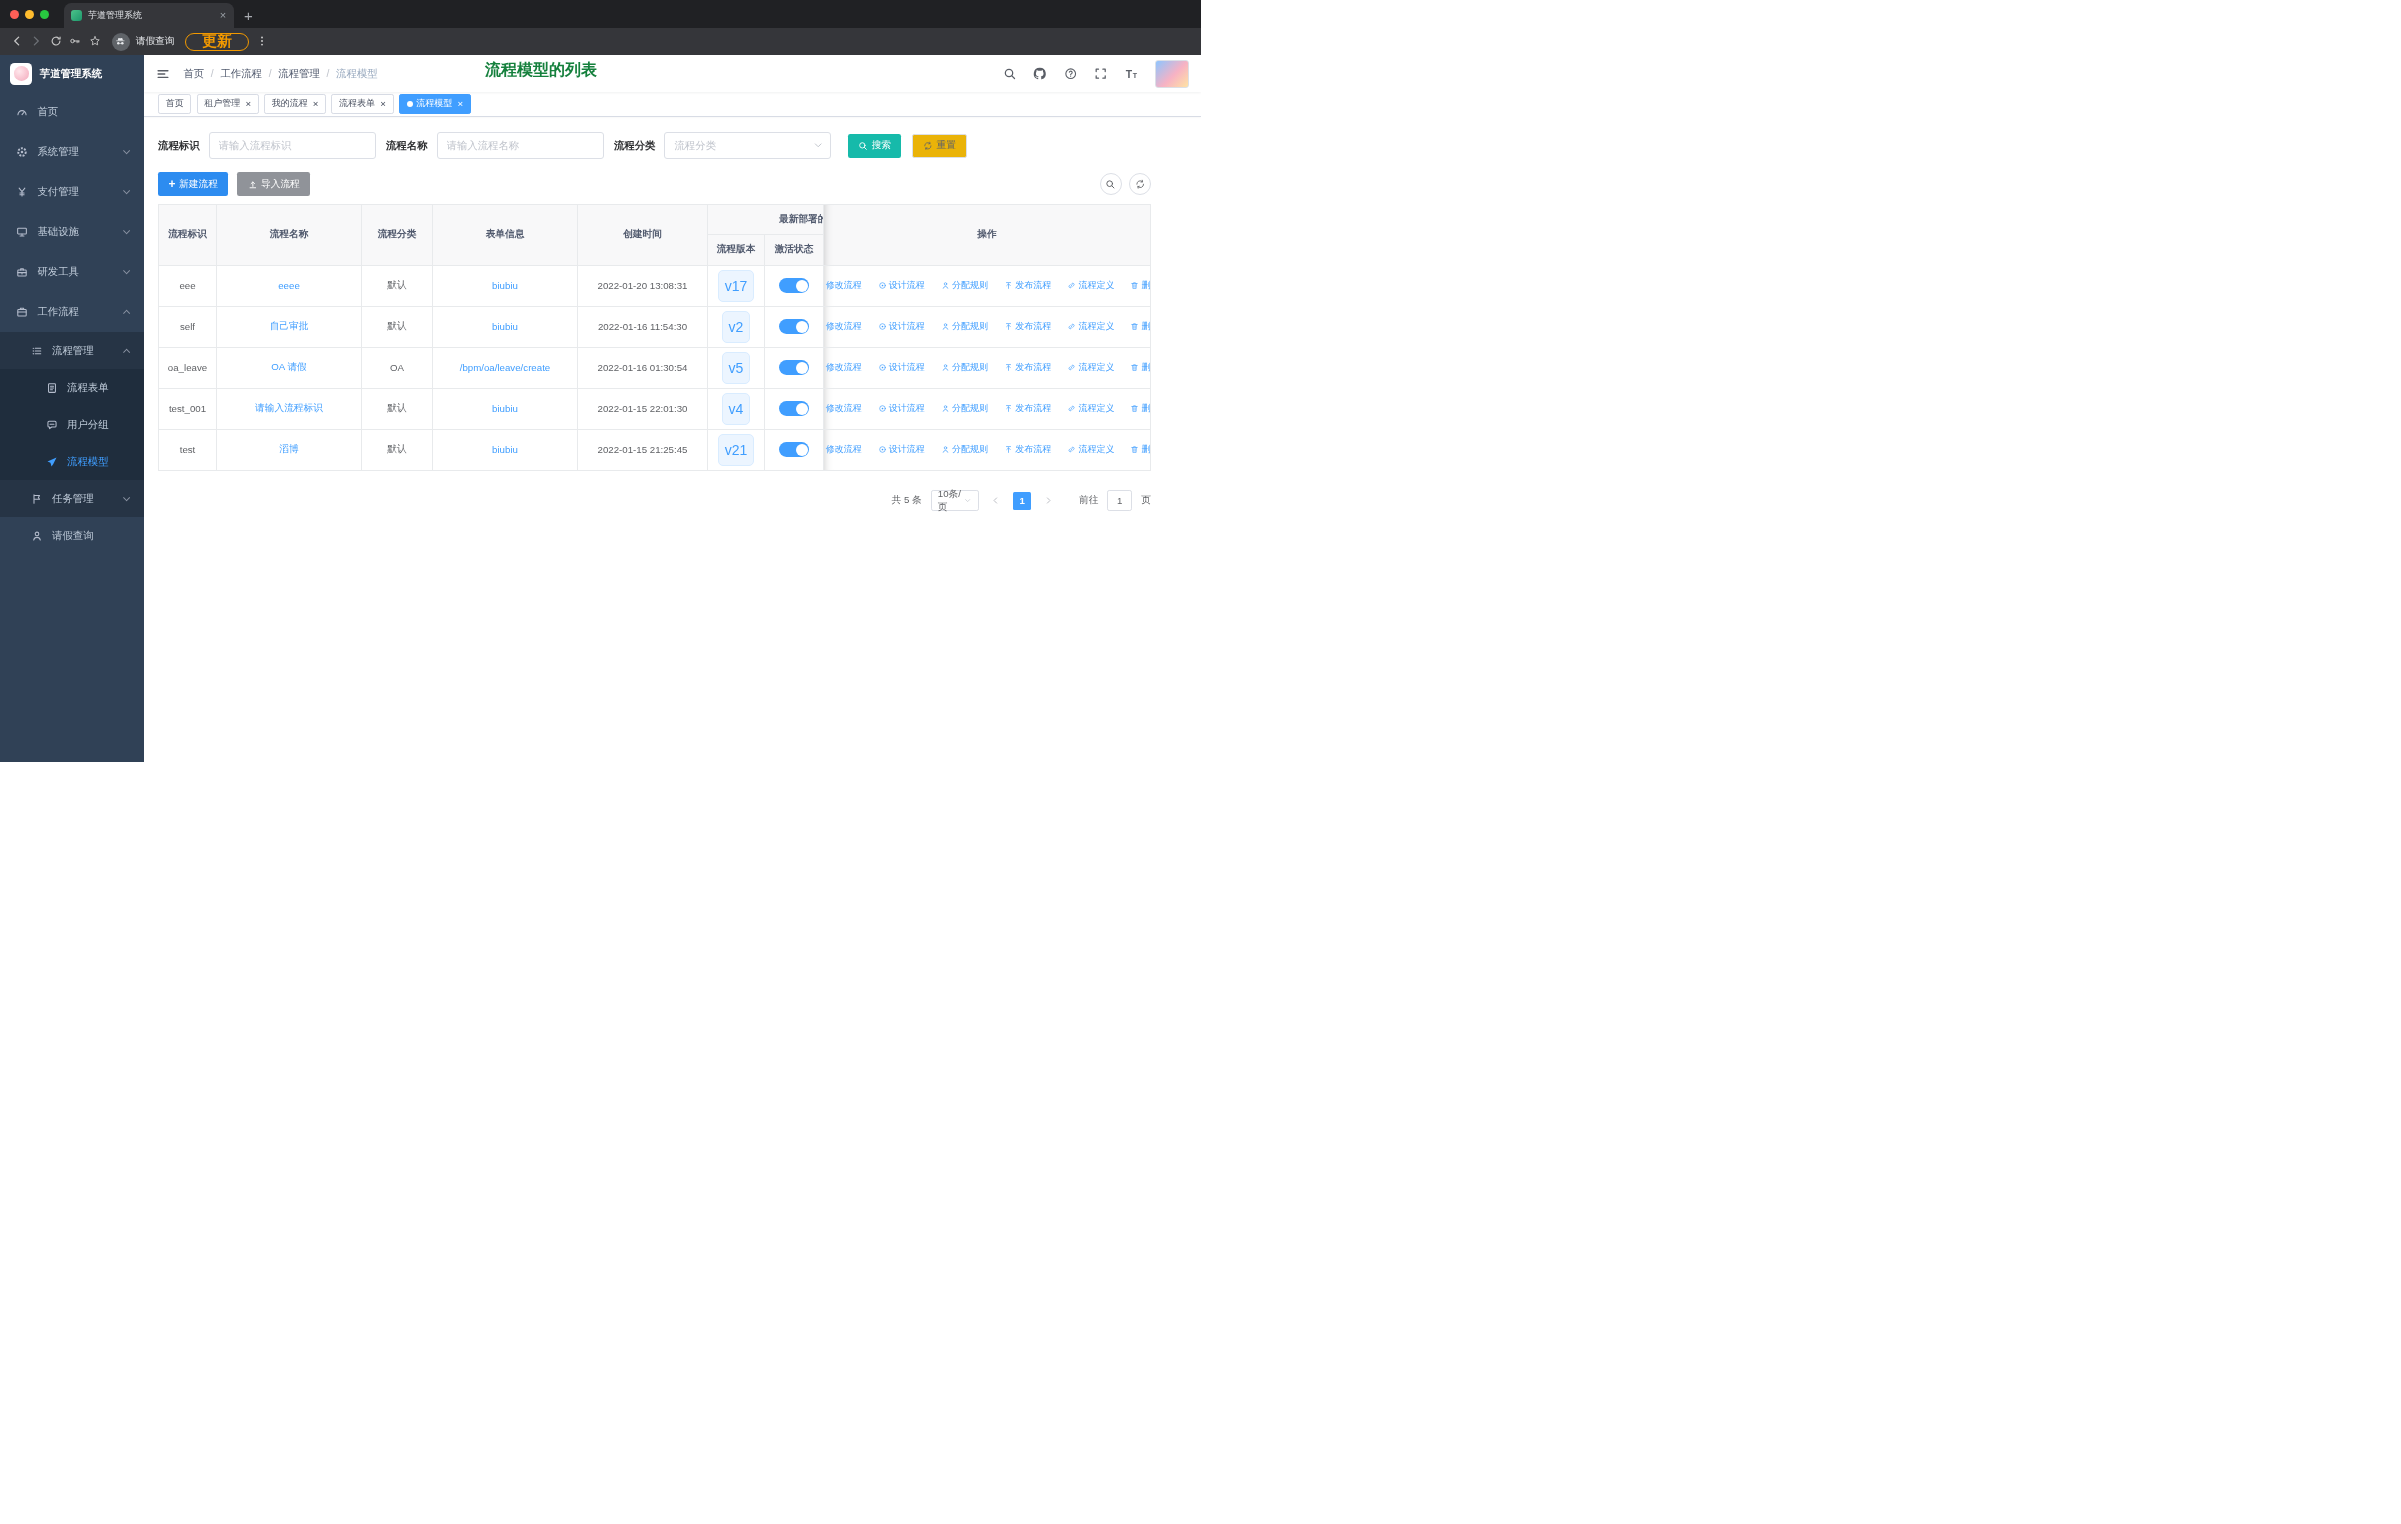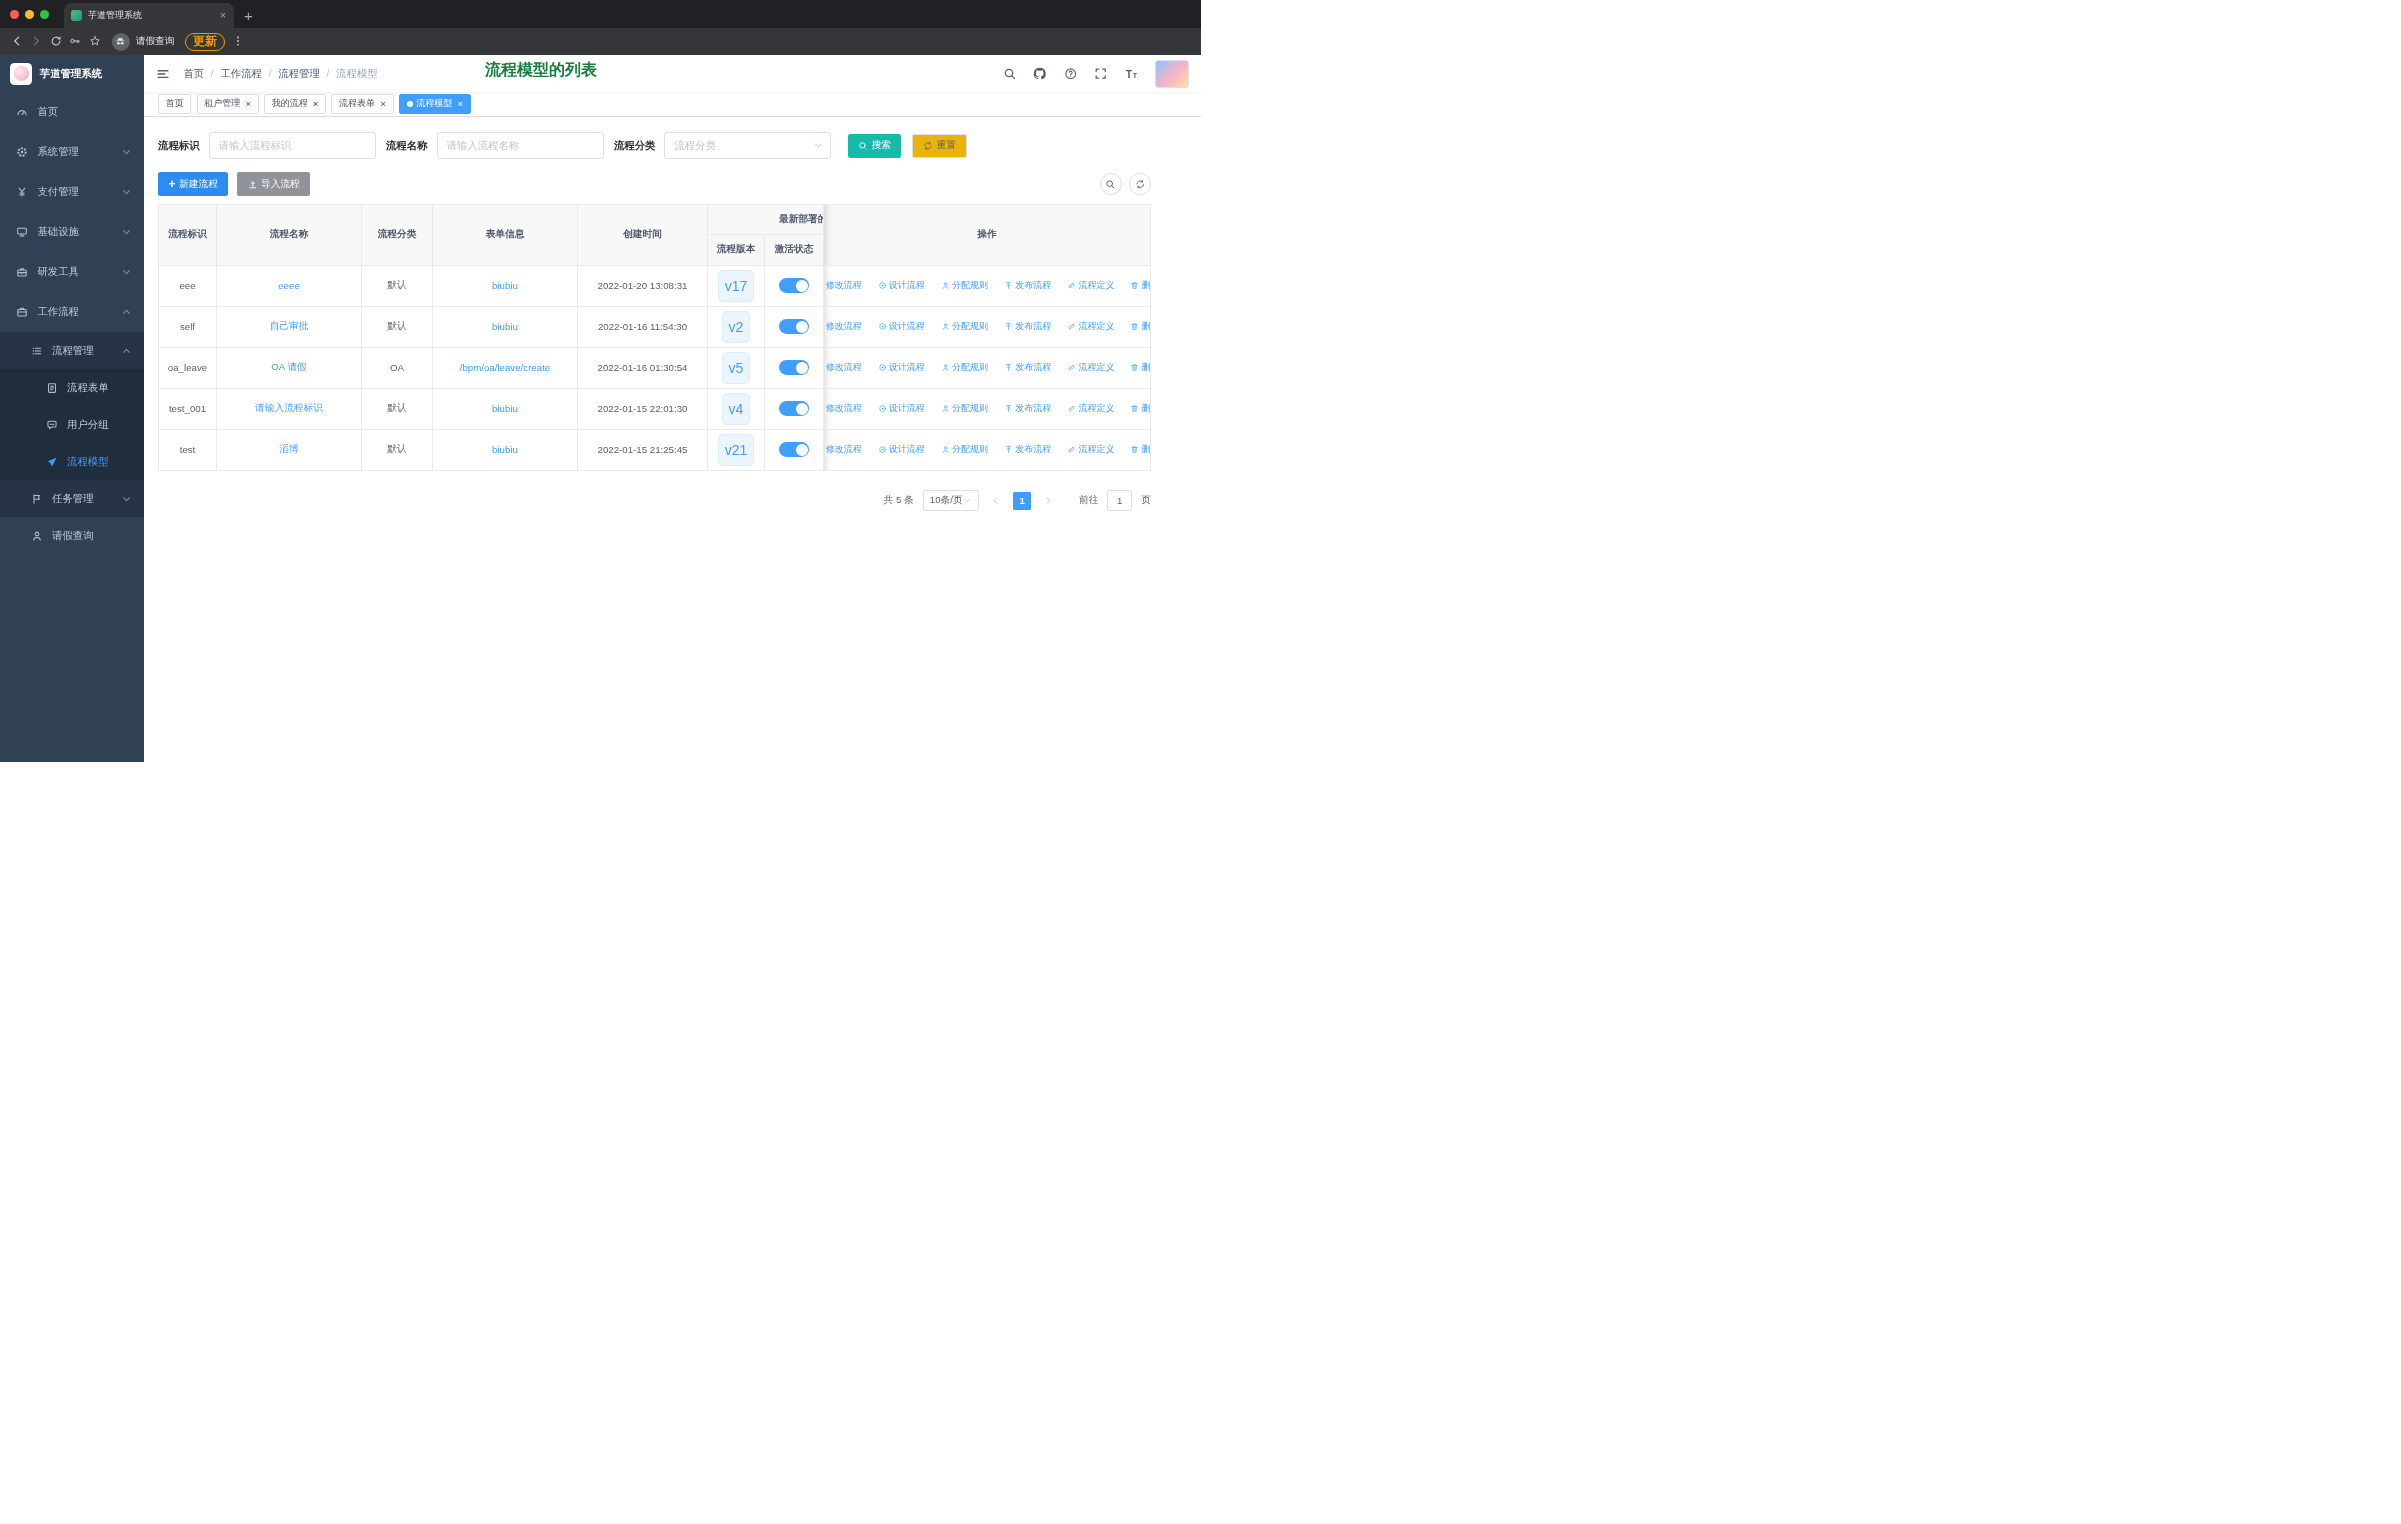--- a/index.html
+++ b/index.html
@@ -24,21 +24,21 @@
 
   .urlbar { height:27px; background:#35363a; display:flex; align-items:center; padding:0 7.4px; flex-shrink:0; }
   .nav-ic { width:19.4px; height:19.4px; padding:3.7px; color:#c7c7c7; flex-shrink:0; cursor:pointer; }
   .nav-ic.dim { color:#6e7176; }
   .omni { flex:1; height:21px; background:#202124; border-radius:10.4px; display:flex; align-items:center; padding:0 9px; gap:6px; color:#e8eaed; font-size:9.7px; margin:0 7.4px; min-width:0; cursor:text; }
   .oic { width:11px; height:11px; color:#9aa0a6; flex-shrink:0; }
   .omni .div { width:0.7px; height:10.4px; background:#5f6368; }
   .omni .url { flex:1; white-space:nowrap; overflow:hidden; }
   .incog { display:flex; align-items:center; gap:6px; color:#e8eaed; font-size:9.7px; margin:0 7.4px; white-space:nowrap; }
   .incog-ic { width:18px; height:18px; padding:3.7px; border-radius:50%; background:#5f6368; color:#e8eaed; }
-  .update { height:18px; border:1.1px solid #f29900; color:#f29900; border-radius:9px; display:inline-flex; align-items:center; padding:0 7px; font-size:12px; font-weight:700; margin:0 3px; cursor:pointer; white-space:nowrap; }
+  .update { height:18px; border:1.1px solid #f29900; color:#f29900; border-radius:9px; display:inline-flex; align-items:center; padding:0 16px; font-size:15px; font-weight:700; margin:0 3px; cursor:pointer; white-space:nowrap; }
 
   
   .app { flex:1; display:flex; min-height:0; }
 
   .sidebar { width:144px; background:#304156; flex-shrink:0; overflow:hidden; }
   .logo-row { height:37px; display:flex; align-items:center; padding-left:10.4px; gap:7.4px; }
   .logo { width:22px; height:22px; border-radius:4.5px; background:#fff; position:relative; overflow:hidden; flex-shrink:0; }
   .logo::after{ content:""; position:absolute; inset:3.7px; border-radius:50%; background:radial-gradient(circle at 35% 35%, #ffe7ec, #f3a8ba); }
   .logo-title { color:#fff; font-size:10.4px; font-weight:700; white-space:nowrap; }
   .mi { display:flex; align-items:center; height:40px; color:#bfcbd9; font-size:10.4px; padding-left:16.4px; position:relative; cursor:pointer; white-space:nowrap; }
@@ -107,21 +107,21 @@
   .vtag { display:inline-block; background:#ecf5ff; border:0.7px solid #d9ecff; color:#409eff; font-size:14px; padding:7px 6px; border-radius:5px; cursor:pointer; }
   .switch { width:30px; height:15px; border-radius:7.4px; background:#dcdfe6; display:inline-block; position:relative; cursor:pointer; vertical-align:middle; }
   .switch.on { background:#409eff; }
   .switch .knob { position:absolute; top:1.5px; left:1.5px; width:12px; height:12px; background:#fff; border-radius:50%; }
   .switch.on .knob { left:auto; right:1.5px; }
   .ops { display:flex; align-items:center; justify-content:center; gap:16px; white-space:nowrap; }
   .act { color:#409eff; font-size:9px; display:inline-flex; align-items:center; gap:2.2px; cursor:pointer; }
   .act-ic { width:9px; height:9px; }
 
   .pager { width:993px; display:flex; align-items:center; justify-content:flex-end; margin-top:19.4px; font-size:9.7px; color:#606266; gap:9px; }
-  .psize { width:56px; height:21px; border:0.7px solid #dcdfe6; border-radius:2.2px; display:flex; align-items:center; justify-content:space-between; padding:0 6px; cursor:pointer; }
+  .psize { width:48px; height:21px; border:0.7px solid #dcdfe6; border-radius:2.2px; display:flex; align-items:center; justify-content:space-between; padding:0 6px; cursor:pointer; }
   .psize .caret { width:9px; height:9px; }
   .pbtn { width:16.4px; height:16.4px; padding:3.7px; color:#b4b7bd; cursor:pointer; }
   .pcur { width:18px; height:18px; background:#409eff; color:#fff; display:inline-flex; align-items:center; justify-content:center; border-radius:1.5px; font-weight:700; cursor:pointer; }
   .pgoto { margin-left:13.4px; }
   .goto-inp { width:25px; height:21px; border:0.7px solid #dcdfe6; border-radius:2.2px; text-align:center; font-size:9.7px; color:#606266; outline:none; font-family:inherit; }
 </style>
 </head>
 <body>
 
 <div class="stage">

